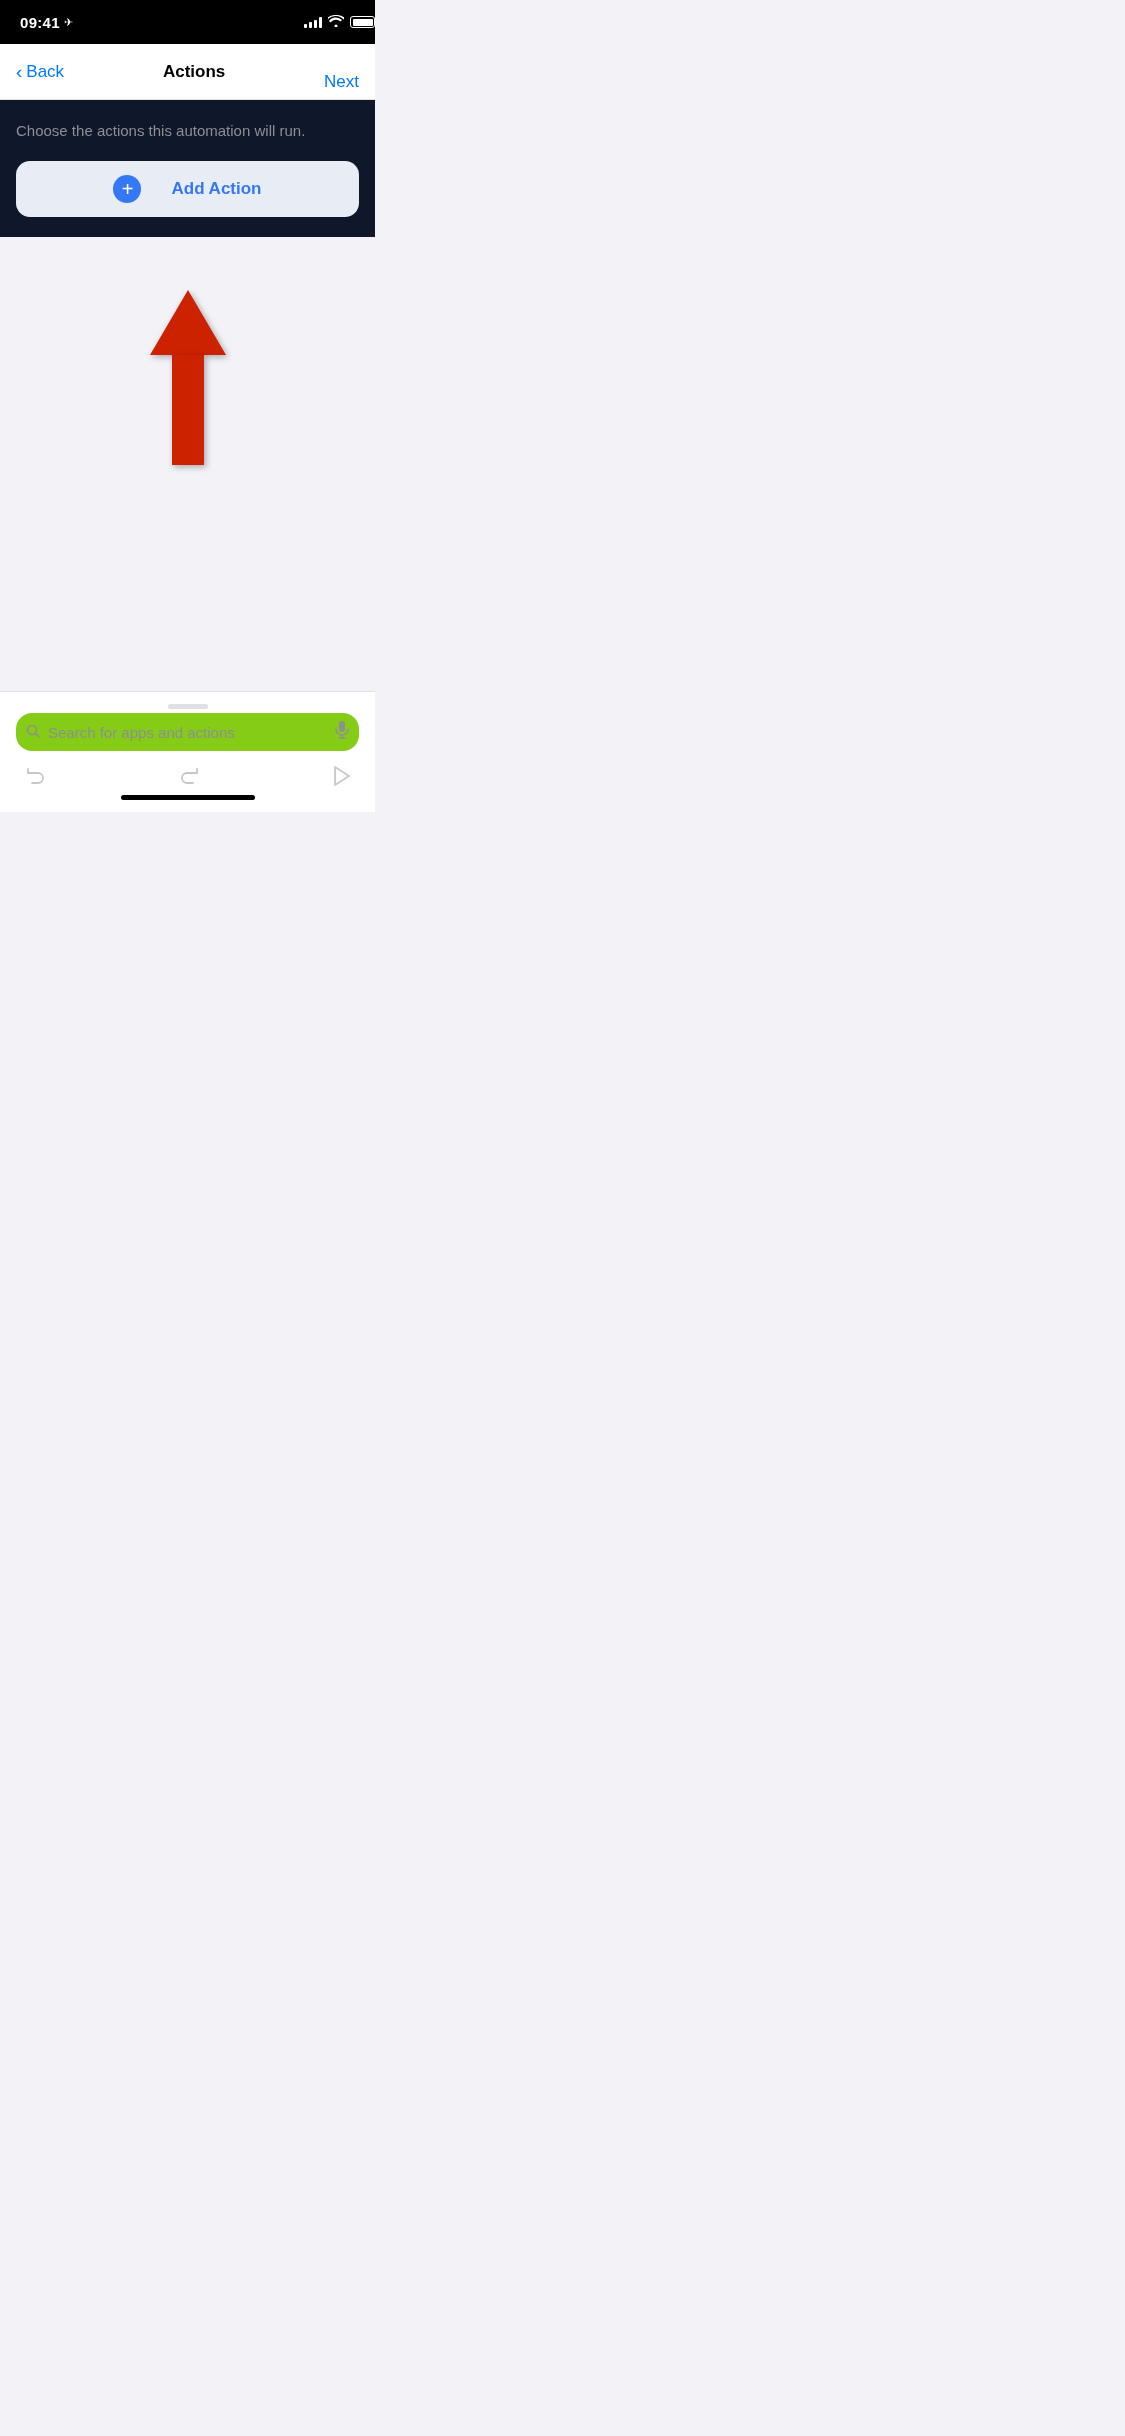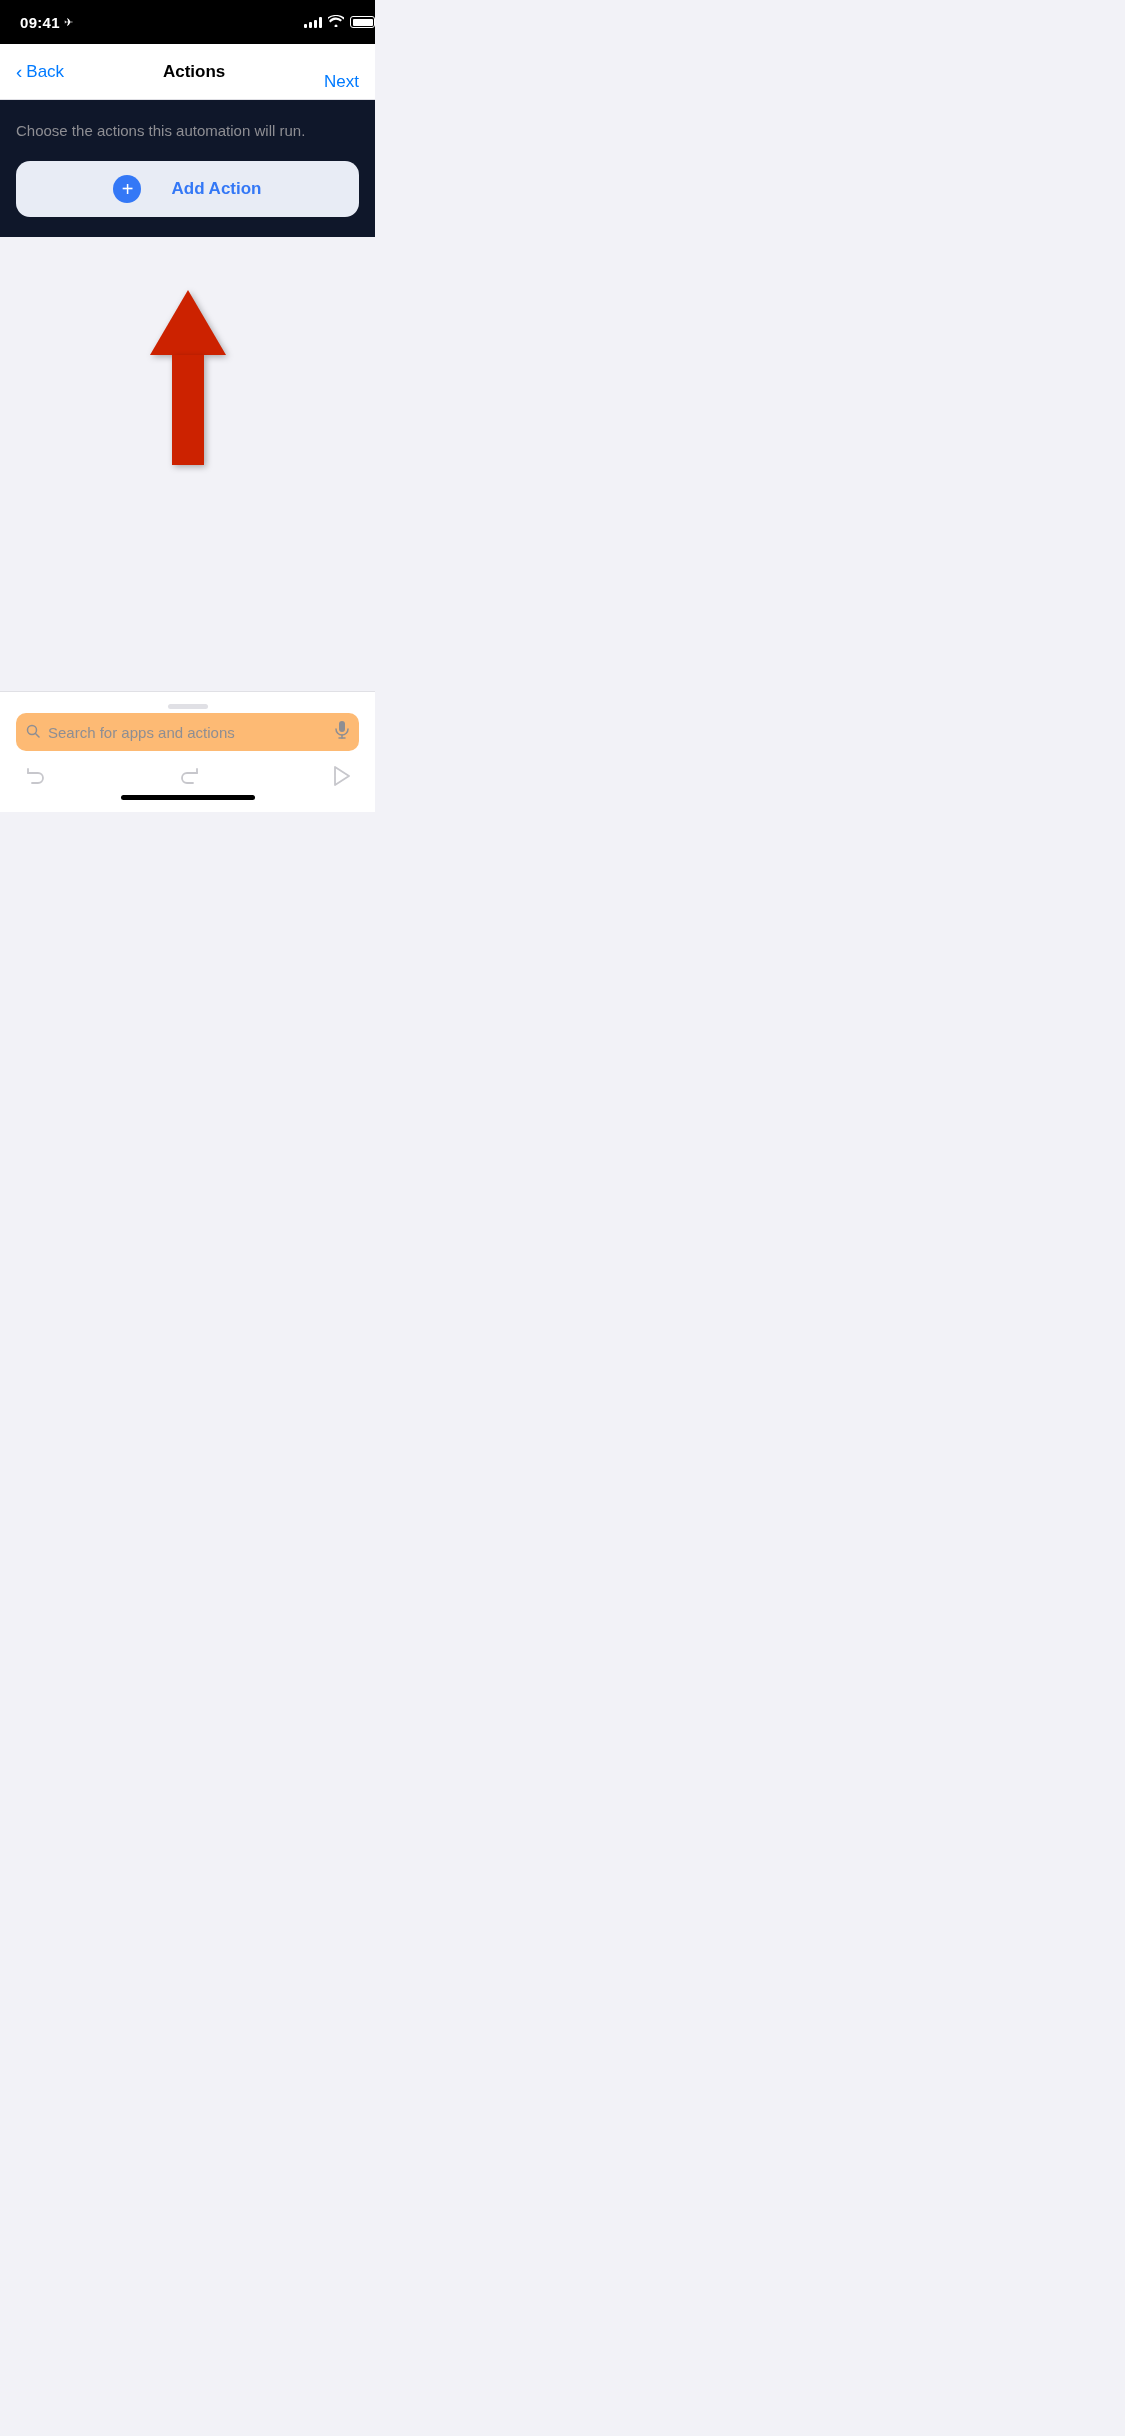--- a/index.html
+++ b/index.html
@@ -201,22 +201,22 @@
       position: absolute;
       bottom: 0;
       left: 0;
       right: 0;
       background: #fff;
       border-top: 1px solid #e0e0e5;
       padding: 12px 16px 8px;
     }
 
     .search-bar {
-      background: #fdba74;
-      border-radius: 10px;
+      background: #84cc16;
+      border-radius: 16px;
       height: 38px;
       display: flex;
       align-items: center;
       padding: 12px 10px;
       gap: 8px;
       margin-bottom: 10px;
     }
 
     .search-icon-wrap {
       color: #8e8e93;

